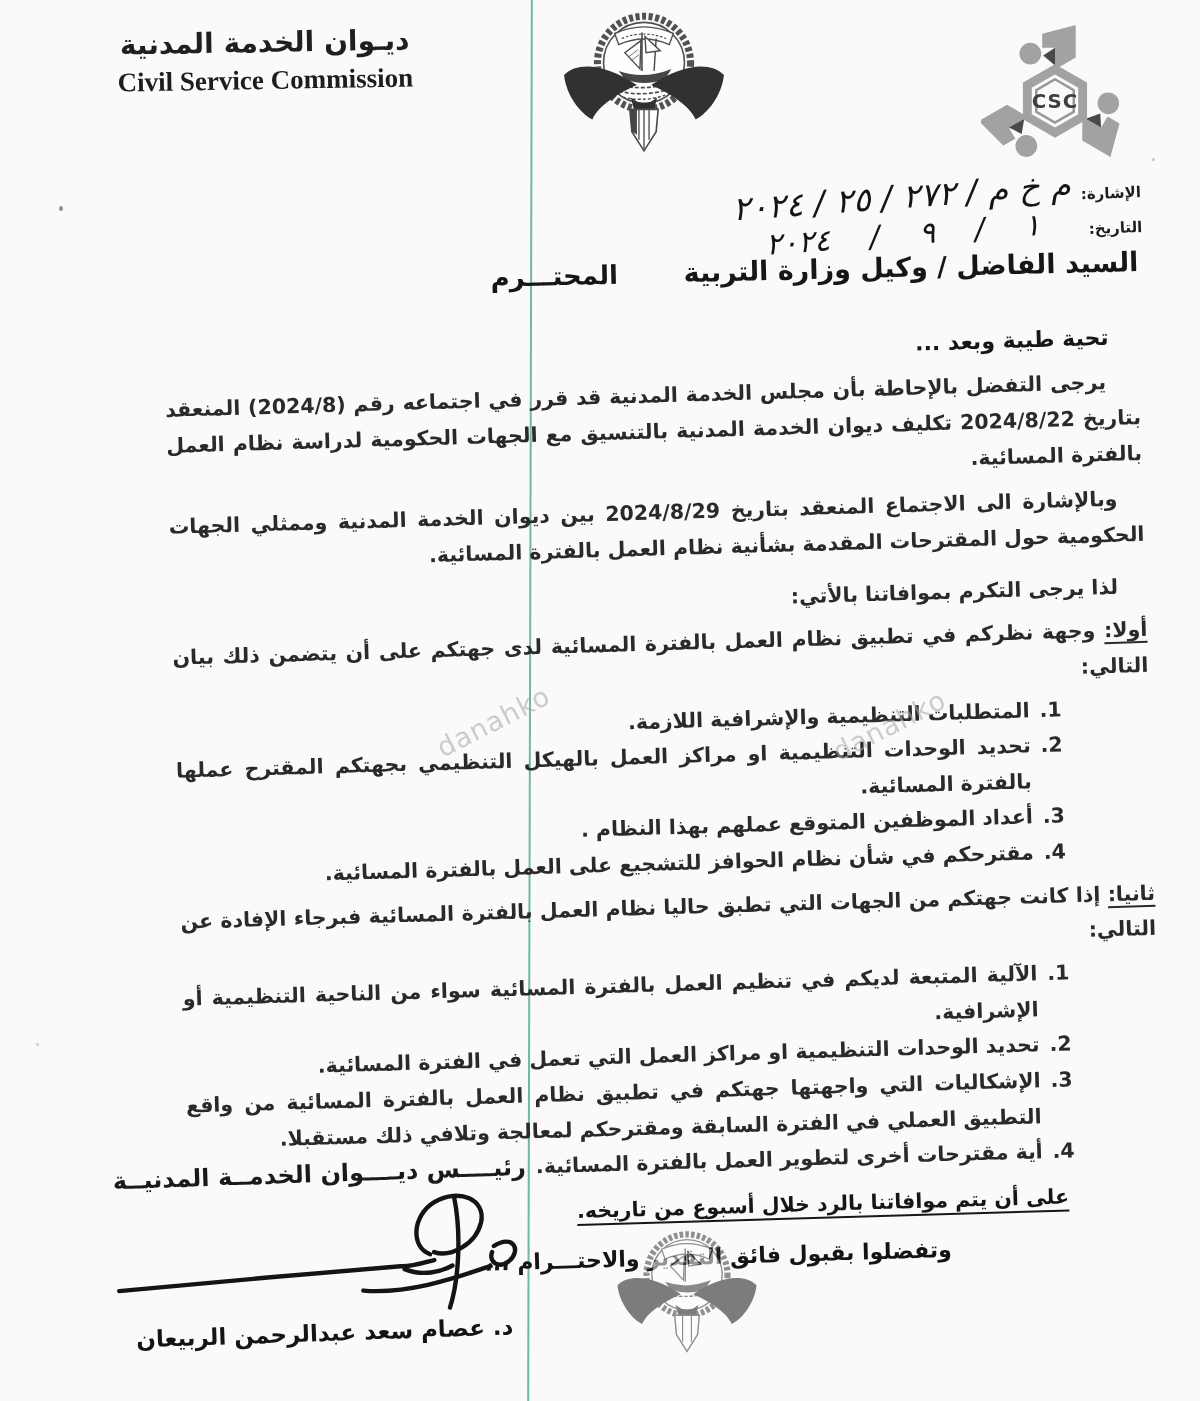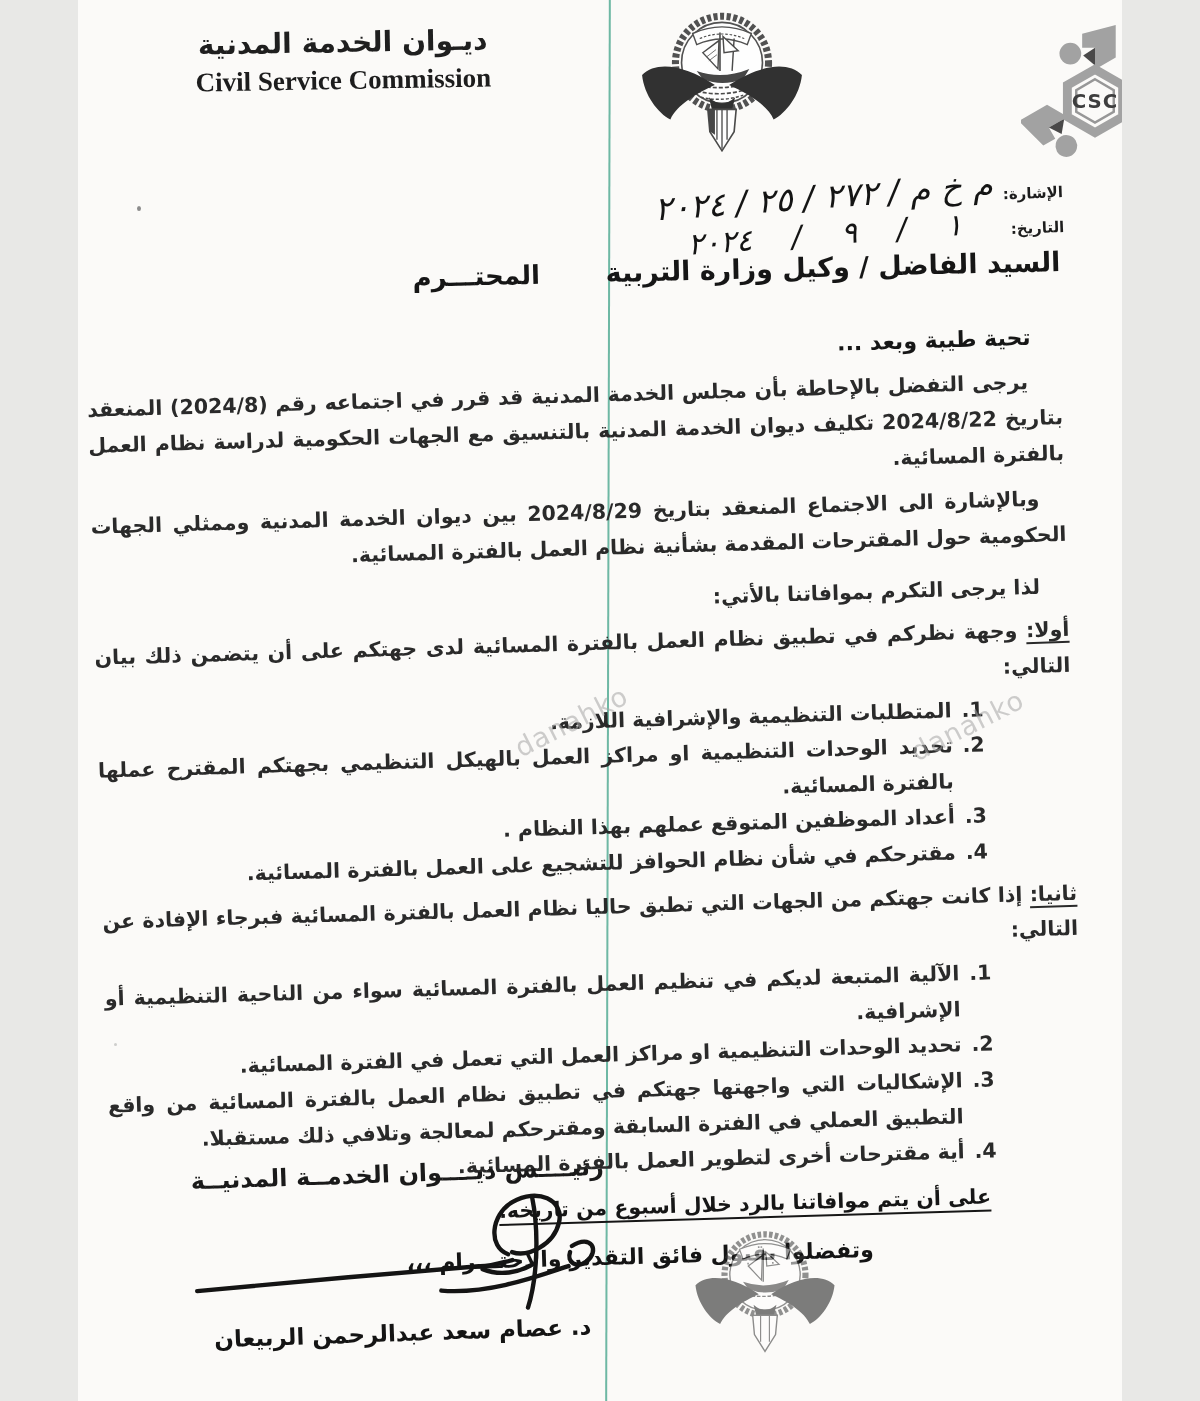--- a/index.html
+++ b/index.html
@@ -1,26 +1,26 @@
 <!DOCTYPE html>
 <html lang="ar"><head>
 <meta charset="utf-8">
 <style>
   html,body{margin:0;padding:0;background:#e8e8e6;}
   .page{
-    position:relative;width:1044px;height:1401px;margin:0 auto;
+    position:relative;width:1200px;height:1401px;margin:0 auto;
     background:#fbfaf8;overflow:hidden;
     font-family:"DejaVu Sans",sans-serif;color:#262626;
   }
   
   .org-block{position:absolute;left:110px;top:26px;width:310px;transform:rotate(-1deg);}
   .org-ar{font-size:28px;font-weight:bold;direction:rtl;text-align:center;color:#1f1f1f;letter-spacing:.5px;}
   .org-en{font-family:"Liberation Serif","DejaVu Serif",serif;font-weight:bold;font-size:27px;color:#1d1d1d;margin-top:6px;text-align:center;}
   .emblem{position:absolute;left:558px;top:2px;width:172px;height:152px;opacity:.88;}
-  .csc-logo{position:absolute;left:943px;top:24px;width:148px;height:148px;opacity:.92;}
+  .csc-logo{position:absolute;left:981px;top:24px;width:148px;height:148px;opacity:.92;}
   
   .fold-line{position:absolute;left:529px;top:0;width:2px;height:1401px;background:#55ab95;opacity:.85;transform:rotate(.15deg);}
   
   .meta{position:absolute;right:60px;top:168px;width:560px;direction:rtl;transform:rotate(-2.2deg);transform-origin:top right;}
   .meta-row{display:flex;align-items:flex-end;gap:10px;}
   .meta-label{font-size:15px;font-weight:bold;color:#1d1d1d;padding-bottom:6px;white-space:nowrap;}
   .hand{font-size:33px;font-weight:400;font-style:italic;color:#141414;letter-spacing:2px;transform:rotate(-2deg);white-space:nowrap;}
   .hand.date{font-size:30px;word-spacing:30px;padding-right:38px;}
   
   .addressee{position:absolute;right:62px;top:246px;width:648px;direction:rtl;display:flex;justify-content:space-between;align-items:baseline;transform:rotate(-1.4deg);transform-origin:top right;}

